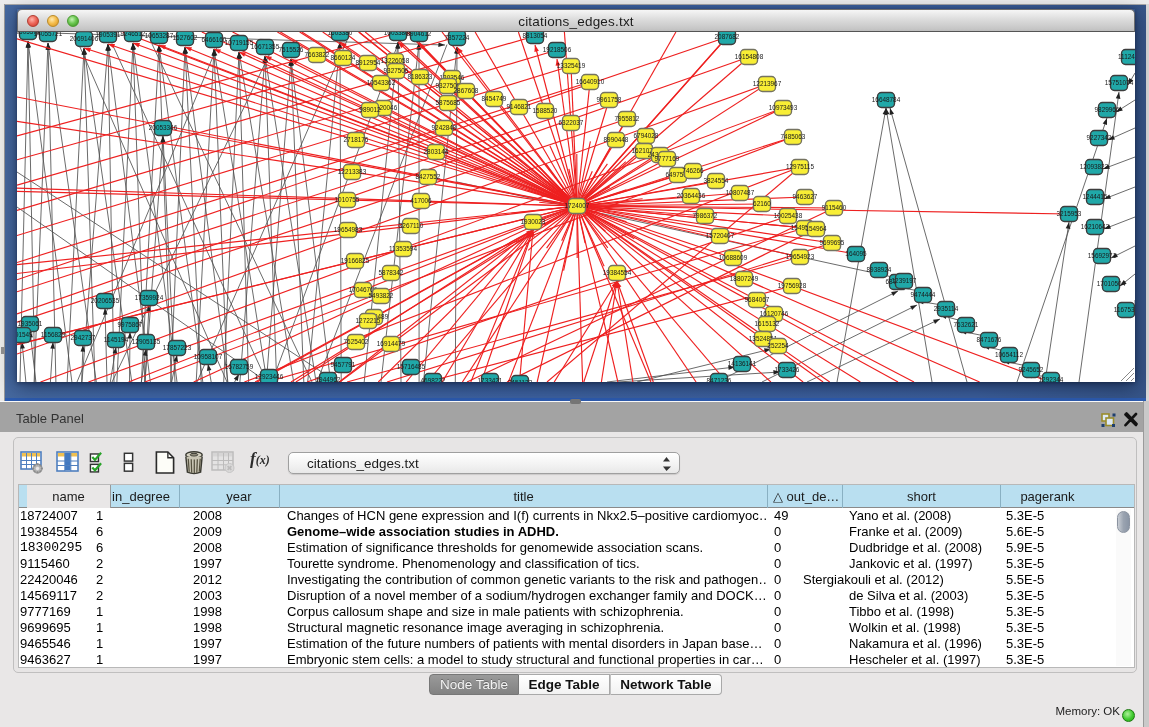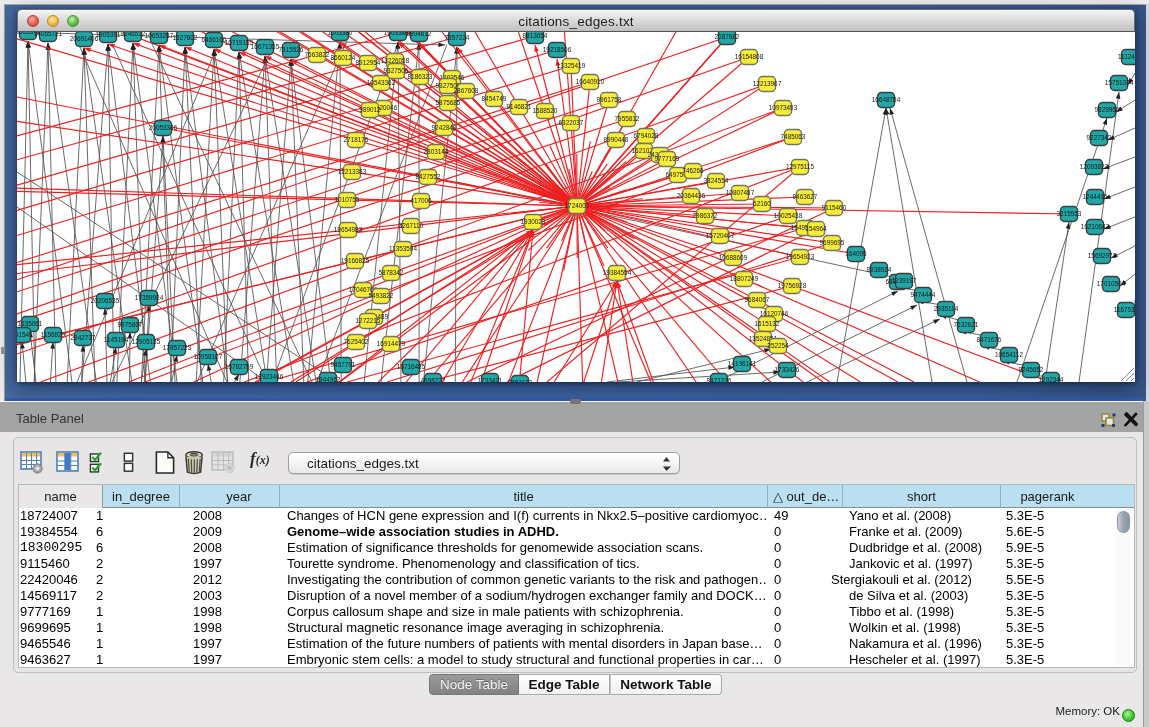--- a/index.html
+++ b/index.html
@@ -903,21 +903,21 @@
   <div id="combo">
     <div class="txt">citations_edges.txt</div>
     <svg class="spin" width="9" height="16" viewBox="0 0 9 16">
       <path d="M4.5 1L8 5.6H1z" fill="#333"></path>
       <path d="M4.5 15L1 10.4h8z" fill="#333"></path>
     </svg>
   </div>
 </div>
 <div id="tablewrap">
   <div id="thead">
-    <div class="th gray" style="left:0;width:84px;">name</div>
+    <div class="th gray" style="left:8px;width:84px;">name</div>
     <div class="th" style="left:84px;width:77px;">in_degree</div>
     <div class="th" style="left:180px;width:81px;">year</div>
     <div class="th" style="left:261px;width:488px;">title</div>
     <div class="th" style="left:749px;width:75px;text-align:left;padding-left:5px;">△ out_de…</div>
     <div class="th" style="left:824px;width:158px;">short</div>
     <div class="th" style="left:982px;width:93px;border-right:none;">pagerank</div>
   </div>
   <div id="tbody">
             <div class="tr" style="top:0px">
               <div class="td" style="left:1px;width:80px;">18724007</div>
@@ -954,21 +954,21 @@
               <div class="td" style="left:755px;width:40px;">0</div>
               <div class="td" style="left:830px;width:165px;">Jankovic et al. (1997)</div>
               <div class="td" style="left:987px;width:80px;">5.3E-5</div>
             </div>
 <div class="tr" style="top:64px">
               <div class="td" style="left:1px;width:80px;">22420046</div>
               <div class="td" style="left:77px;width:80px;">2</div>
               <div class="td" style="left:174px;width:70px;">2012</div>
               <div class="td" style="left:268px;width:480px;">Investigating the contribution of common genetic variants to the risk and pathogen…</div>
               <div class="td" style="left:755px;width:40px;">0</div>
-              <div class="td" style="left:800px;width:165px;text-align:center;">Stergiakouli et al. (2012)</div>
+              <div class="td" style="left:784px;width:165px;">Stergiakouli et al. (2012)</div>
               <div class="td" style="left:987px;width:80px;">5.5E-5</div>
             </div>
 <div class="tr" style="top:80px">
               <div class="td" style="left:1px;width:80px;">14569117</div>
               <div class="td" style="left:77px;width:80px;">2</div>
               <div class="td" style="left:174px;width:70px;">2003</div>
               <div class="td" style="left:268px;width:480px;">Disruption of a novel member of a sodium/hydrogen exchanger family and DOCK…</div>
               <div class="td" style="left:755px;width:40px;">0</div>
               <div class="td" style="left:830px;width:165px;">de Silva et al. (2003)</div>
               <div class="td" style="left:987px;width:80px;">5.3E-5</div>

